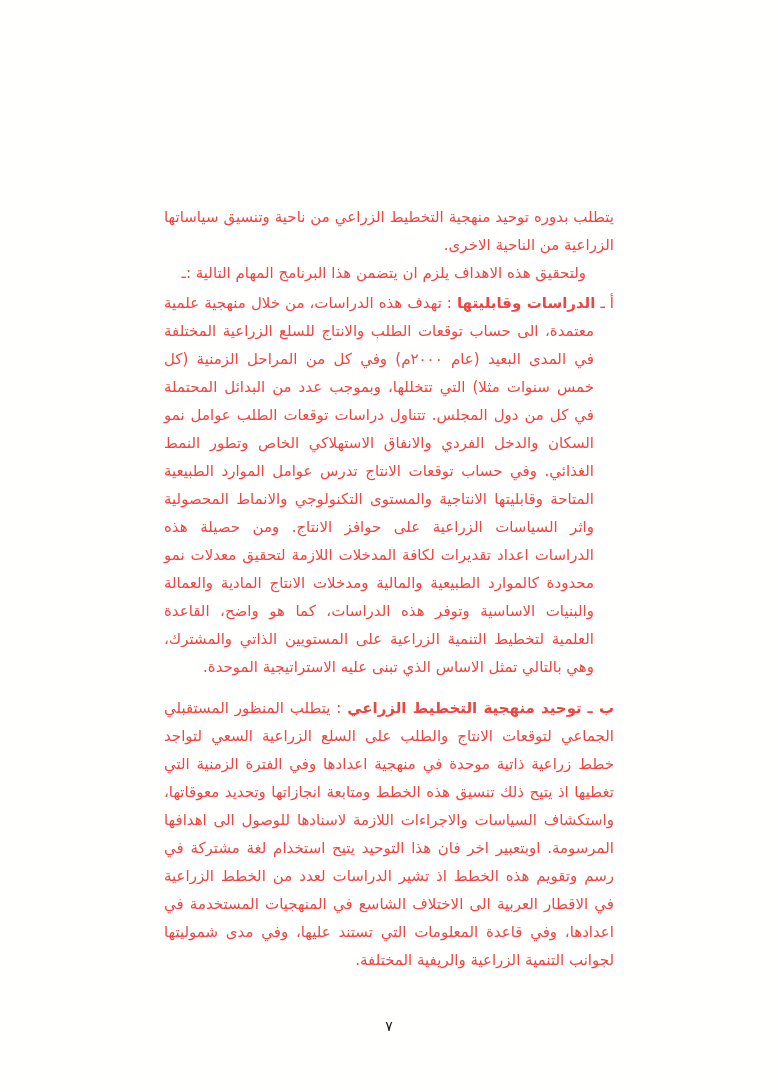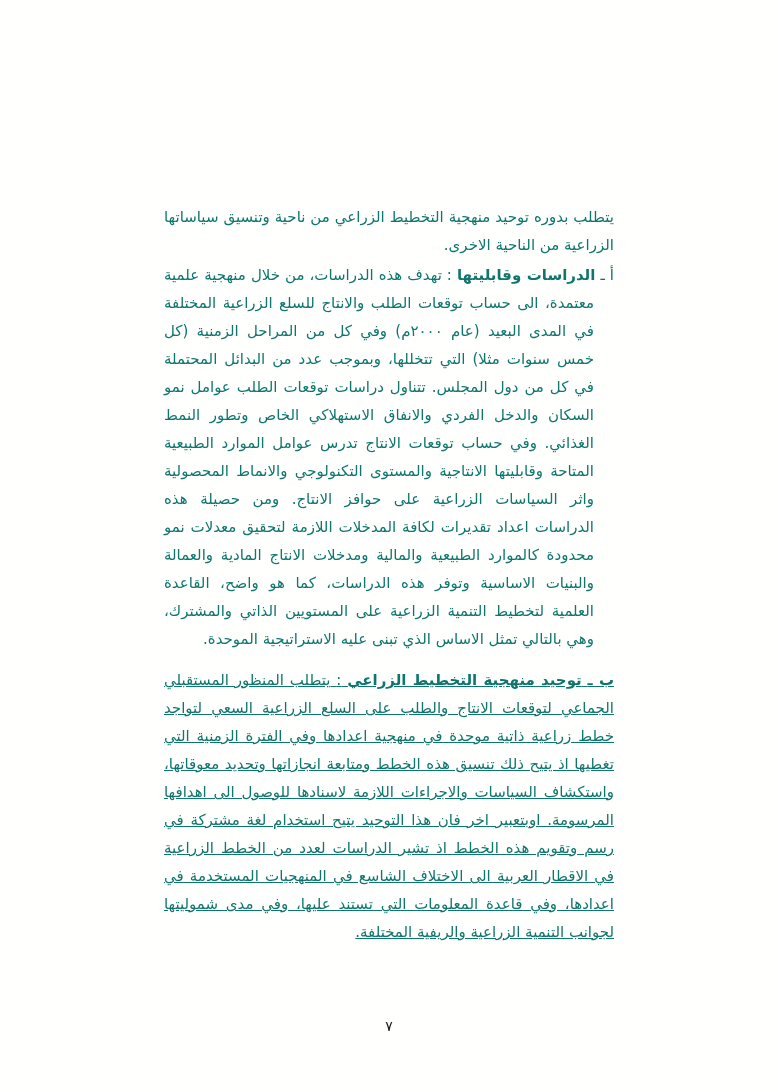--- a/index.html
+++ b/index.html
@@ -18,36 +18,35 @@
   }
   .content {
     position: absolute;
     top: 203px;
     right: 164px;
     width: 450px;
     direction: rtl;
     text-align: justify;
     font-size: 15px;
     line-height: 28px;
-    color: #0f766e;
+    color: #ef4444;
   }
   .content p {
     margin: 0;
   }
   p.indent-first {
     text-indent: 28px;
   }
   p.item-a {
     margin-top: 2px;
     padding-right: 20px;
     text-indent: -20px;
   }
   p.item-b {
     margin-top: 13px;
-    text-decoration: underline;
   }
   .title {
     font-weight: bold;
   }
   .item-b .marker {
     font-weight: bold;
   }
   .page-number {
     position: absolute;
     top: 1018px;
@@ -62,20 +61,21 @@
 </style>
 </head>
 <body>
 
 <div class="page">
 
   <div class="content">
 
     <p>يتطلب بدوره توحيد منهجية التخطيط الزراعي من ناحية وتنسيق سياساتها الزراعية من الناحية الاخرى.</p>
 
+    <p class="indent-first">ولتحقيق هذه الاهداف يلزم ان يتضمن هذا البرنامج المهام التالية :ـ</p>
 
     <p class="item item-a">
       <span class="marker">أ ـ</span>
       <span class="title">الدراسات وقابليتها</span>
       <span class="sep">:</span>
       <span class="body">تهدف هذه الدراسات، من خلال منهجية علمية معتمدة، الى حساب توقعات الطلب والانتاج للسلع الزراعية المختلفة في المدى البعيد (عام ٢٠٠٠م) وفي كل من المراحل الزمنية (كل خمس سنوات مثلا) التي تتخللها، وبموجب عدد من البدائل المحتملة في كل من دول المجلس. تتناول دراسات توقعات الطلب عوامل نمو السكان والدخل الفردي والانفاق الاستهلاكي الخاص وتطور النمط الغذائي. وفي حساب توقعات الانتاج تدرس عوامل الموارد الطبيعية المتاحة وقابليتها الانتاجية والمستوى التكنولوجي والانماط المحصولية واثر السياسات الزراعية على حوافز الانتاج. ومن حصيلة هذه الدراسات اعداد تقديرات لكافة المدخلات اللازمة لتحقيق معدلات نمو محدودة كالموارد الطبيعية والمالية ومدخلات الانتاج المادية والعمالة والبنيات الاساسية وتوفر هذه الدراسات، كما هو واضح، القاعدة العلمية لتخطيط التنمية الزراعية على المستويين الذاتي والمشترك، وهي بالتالي تمثل الاساس الذي تبنى عليه الاستراتيجية الموحدة.</span>
     </p>
 
     <p class="item item-b">
       <span class="marker">ب ـ</span>

